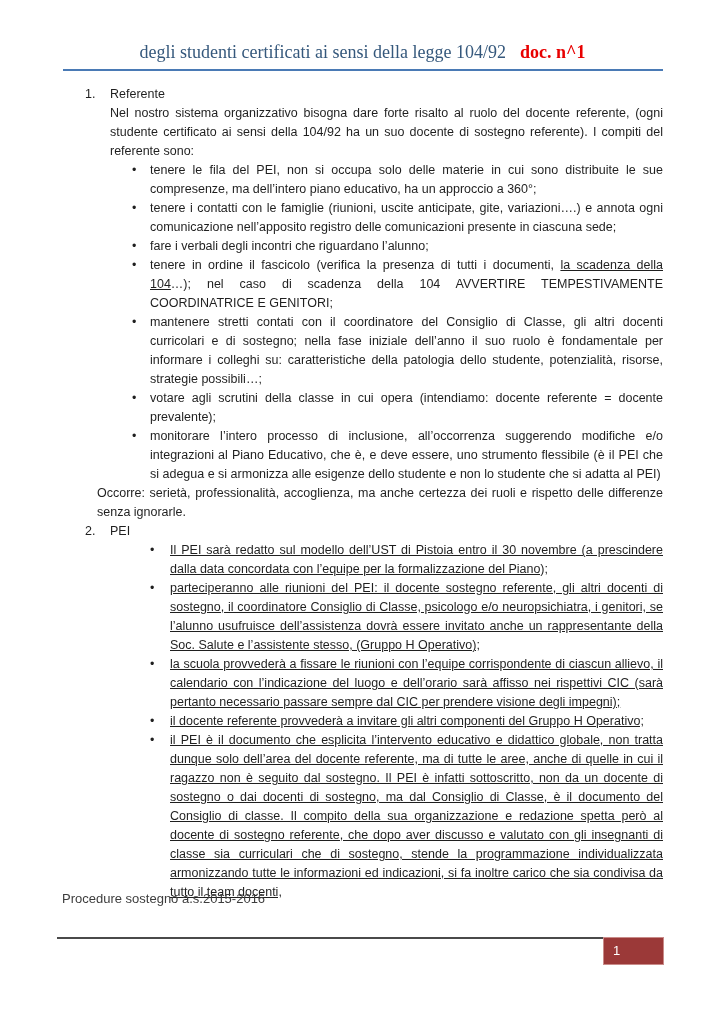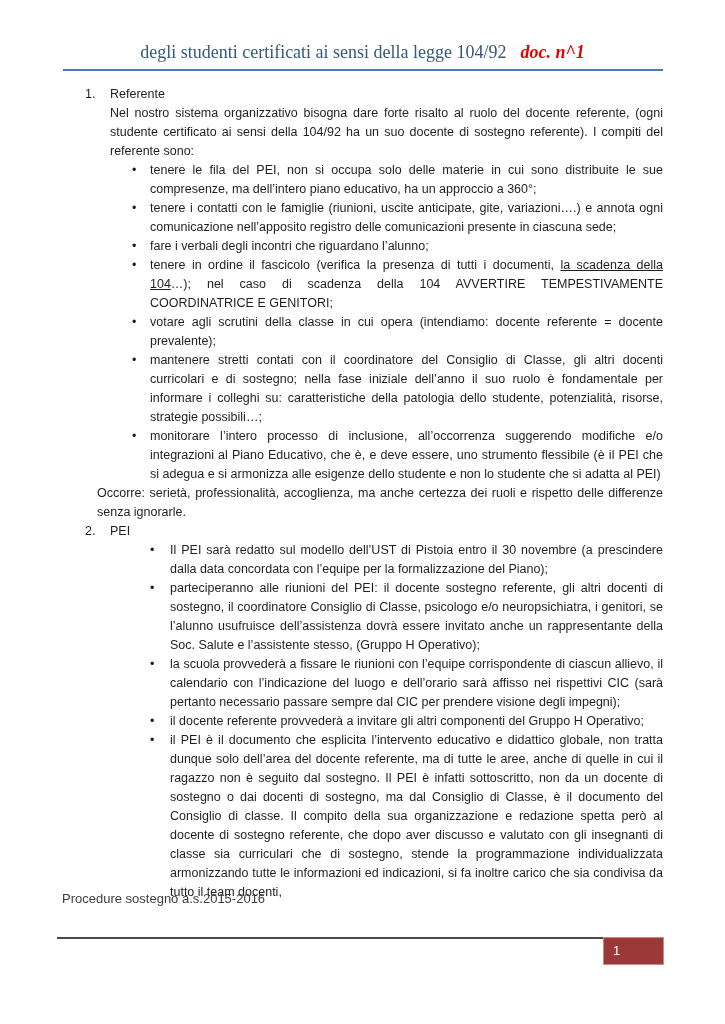--- a/index.html
+++ b/index.html
@@ -20,35 +20,35 @@
   .header{padding-top:37px;text-align:center;}
   .doc-title{
     font-family:"Liberation Serif","DejaVu Serif",serif;
     font-size:26px;line-height:30px;color:var(--title-blue);font-weight:400;
   }
   .doc-subtitle-row{
     margin-top:3px;display:flex;justify-content:center;align-items:center;gap:14px;
     font-family:"Liberation Serif","DejaVu Serif",serif;
     font-size:18px;line-height:24px;color:var(--title-blue);
   }
-  .doc-label{color:var(--doc-red);font-weight:bold;font-style:italic;}
+  .doc-label{color:var(--doc-red);font-weight:bold;}
   .title-rule{margin:5px 62px 0 63px;border-top:2px solid var(--rule-blue);}
 
   .content{
     margin:14px 62px 0 63px;width:600px;
     font-size:12.5px;line-height:19px;text-align:justify;
   }
   .sec-head{display:flex;line-height:19px;text-align:left;}
   .sec-num{width:25px;margin-left:22px;flex:0 0 auto;}
   .sec-name{}
   .sec-intro{margin-left:47px;}
   .sec-outro{margin-left:34px;}
   .bullet{position:relative;padding-left:87px;}
   .bullet::before{content:"\2022";position:absolute;left:69px;top:0;}
-  .lvl2 .bullet{padding-left:107px;}
+  .lvl2 .bullet{padding-left:107px;text-decoration:underline;}
   .lvl2 .bullet::before{left:87px;}
   .useg{text-decoration:underline;}
 
   .footer-line{
     position:absolute;left:57px;top:937px;width:546px;
     border-top:2px solid var(--footer-line);
   }
   .footer-text{
     position:absolute;left:62px;top:891px;
     font-size:13px;color:#3d3d3d;line-height:16px;
@@ -75,22 +75,22 @@
       <div class="sec-head">
         <span class="sec-num">1.</span>
         <span class="sec-name">Referente</span>
       </div>
       <div class="sec-intro">Nel nostro sistema organizzativo bisogna dare forte risalto al ruolo del docente referente, (ogni studente certificato ai sensi della 104/92 ha un suo docente di sostegno referente). I compiti del referente sono:</div>
       <div class="bullets lvl1">
         <div class="bullet">tenere le fila del PEI, non si occupa solo delle materie in cui sono distribuite le sue compresenze, ma dell’intero piano educativo, ha un approccio a 360°;</div>
         <div class="bullet">tenere i contatti con le famiglie (riunioni, uscite anticipate, gite, variazioni….) e annota ogni comunicazione nell’apposito registro delle comunicazioni presente in ciascuna sede;</div>
         <div class="bullet">fare i verbali degli incontri che riguardano l’alunno;</div>
         <div class="bullet"><span>tenere in ordine il fascicolo (verifica la presenza di tutti i documenti, </span><span class="useg">la scadenza della 104</span><span>…); nel caso di scadenza della 104 AVVERTIRE TEMPESTIVAMENTE COORDINATRICE E GENITORI;</span></div>
+        <div class="bullet">mantenere stretti contati con il coordinatore del Consiglio di Classe, gli altri docenti curricolari e di sostegno; nella fase iniziale dell’anno il suo ruolo è fondamentale per informare i colleghi su: caratteristiche della patologia dello studente, potenzialità, risorse, strategie possibili…;</div>
         <div class="bullet">votare agli scrutini della classe in cui opera (intendiamo: docente referente = docente prevalente);</div>
-        <div class="bullet">mantenere stretti contati con il coordinatore del Consiglio di Classe, gli altri docenti curricolari e di sostegno; nella fase iniziale dell’anno il suo ruolo è fondamentale per informare i colleghi su: caratteristiche della patologia dello studente, potenzialità, risorse, strategie possibili…;</div>
         <div class="bullet">monitorare l’intero processo di inclusione, all’occorrenza suggerendo modifiche e/o integrazioni al Piano Educativo, che è, e deve essere, uno strumento flessibile (è il PEI che si adegua e si armonizza alle esigenze dello studente e non lo studente che si adatta al PEI)</div>
       </div>
       <div class="sec-outro">Occorre: serietà, professionalità, accoglienza, ma anche certezza dei ruoli e rispetto delle differenze senza ignorarle.</div>
     </div>
     <div class="section">
       <div class="sec-head">
         <span class="sec-num">2.</span>
         <span class="sec-name">PEI</span>
       </div>
       <div class="bullets lvl2">

